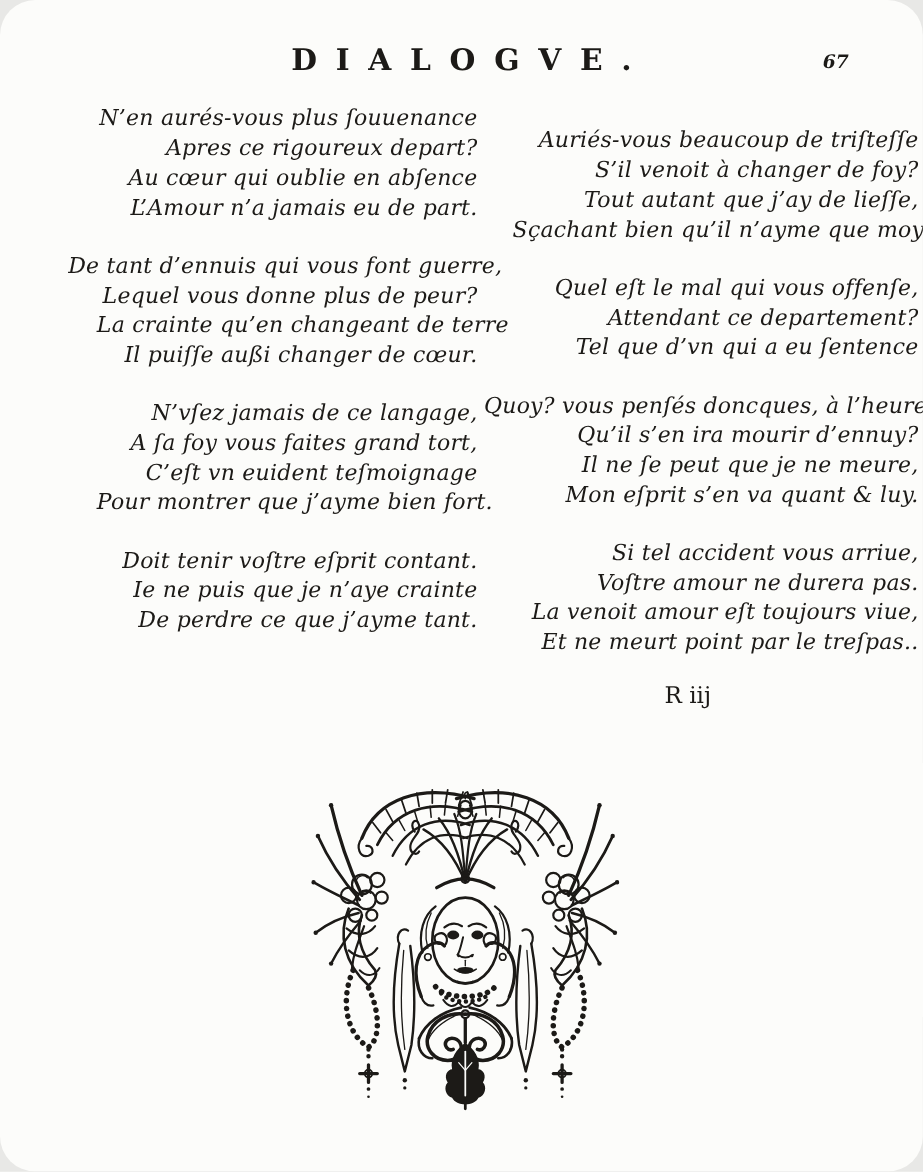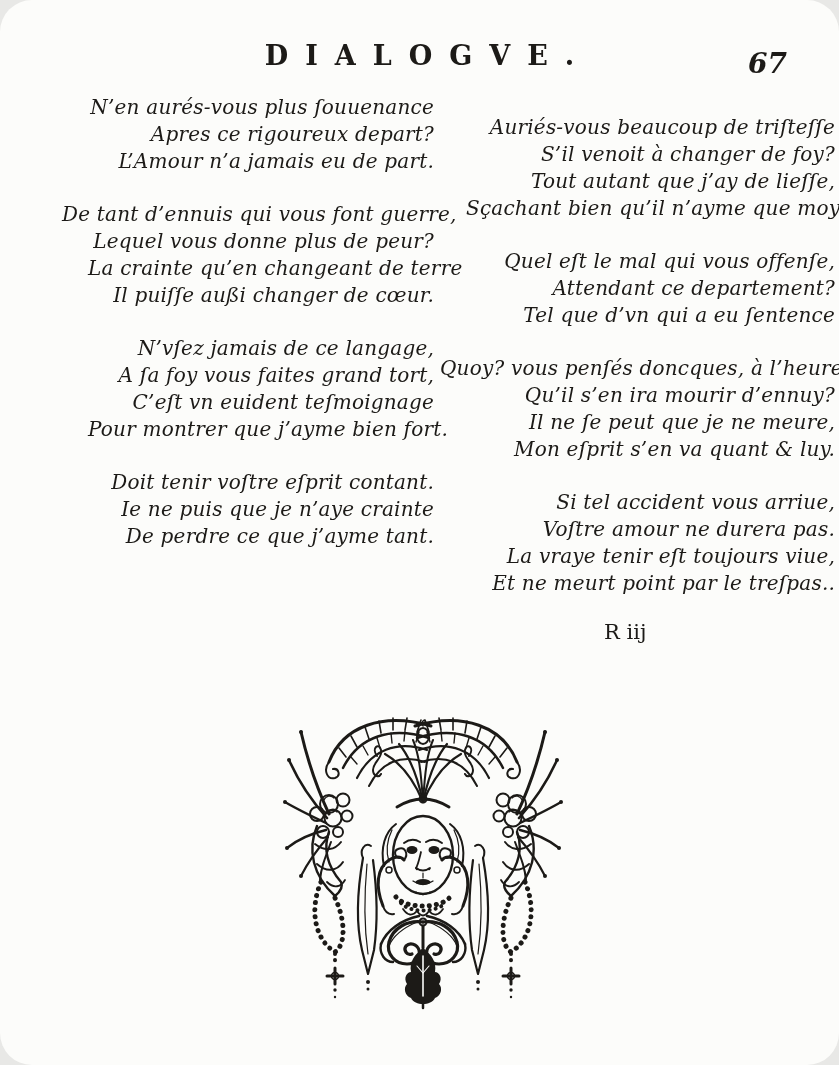--- a/index.html
+++ b/index.html
@@ -20,21 +20,21 @@
   .page-header-title{
     position:absolute;top:40px;left:0;width:100%;
     text-align:center;
     font-size:27px;font-weight:600;
     letter-spacing:17px;
     text-indent:17px; 
     color:var(--ink);
   }
   .page-number{
     position:absolute;top:47px;left:748px;
-    font-size:28px;font-style:italic;font-weight:600;
+    font-size:17px;font-style:italic;font-weight:600;
   }
   .verse-column{
     position:absolute;top:94px;
     font-style:italic;
     font-size:20px;line-height:27px;
     letter-spacing:0.2px;
     white-space:nowrap;
   }
   .col-left{left:62px;width:372px;}
   .col-right{left:440px;width:395px;margin-top:20px;}
@@ -69,20 +69,21 @@
 <div class="book-page">
 
   <div class="page-header-title">DIALOGVE.</div>
 
   <div class="page-number">67</div>
 
   <div class="verse-column col-left">
       <div class="stanza">
         <p class="verse-line">N’en aurés-vous plus ſouuenance</p>
         <p class="verse-line indented">Apres ce rigoureux depart?</p>
+        <p class="verse-line indented">Au cœur qui oublie en abſence</p>
         <p class="verse-line indented">L’Amour n’a jamais eu de part.</p>
       </div>
       <div class="stanza">
         <p class="verse-line">De tant d’ennuis qui vous font guerre,</p>
         <p class="verse-line indented">Lequel vous donne plus de peur?</p>
         <p class="verse-line indented">La crainte qu’en changeant de terre</p>
         <p class="verse-line indented">Il puiſſe außi changer de cœur.</p>
       </div>
       <div class="stanza">
         <p class="verse-line">N’vſez jamais de ce langage,</p>
@@ -110,21 +111,21 @@
       </div>
       <div class="stanza">
         <p class="verse-line">Quoy? vous penſés doncques, à l’heure</p>
         <p class="verse-line indented">Qu’il s’en ira mourir d’ennuy?</p>
         <p class="verse-line indented">Il ne ſe peut que je ne meure,</p>
         <p class="verse-line indented">Mon eſprit s’en va quant &amp; luy.</p>
       </div>
       <div class="stanza">
         <p class="verse-line">Si tel accident vous arriue,</p>
         <p class="verse-line indented">Voſtre amour ne durera pas.</p>
-        <p class="verse-line indented">La vraye tenir eſt toujours viue,</p>
+        <p class="verse-line indented">La venoit amour eſt toujours viue,</p>
         <p class="verse-line indented">Et ne meurt point par le treſpas..</p>
       </div>
     </div>
 
   <div class="signature-mark">R iij</div>
 
   <div class="ornament-wrap">
     <svg viewBox="0 0 280 300" aria-hidden="true">
       <defs>
         <g id="halfL">

